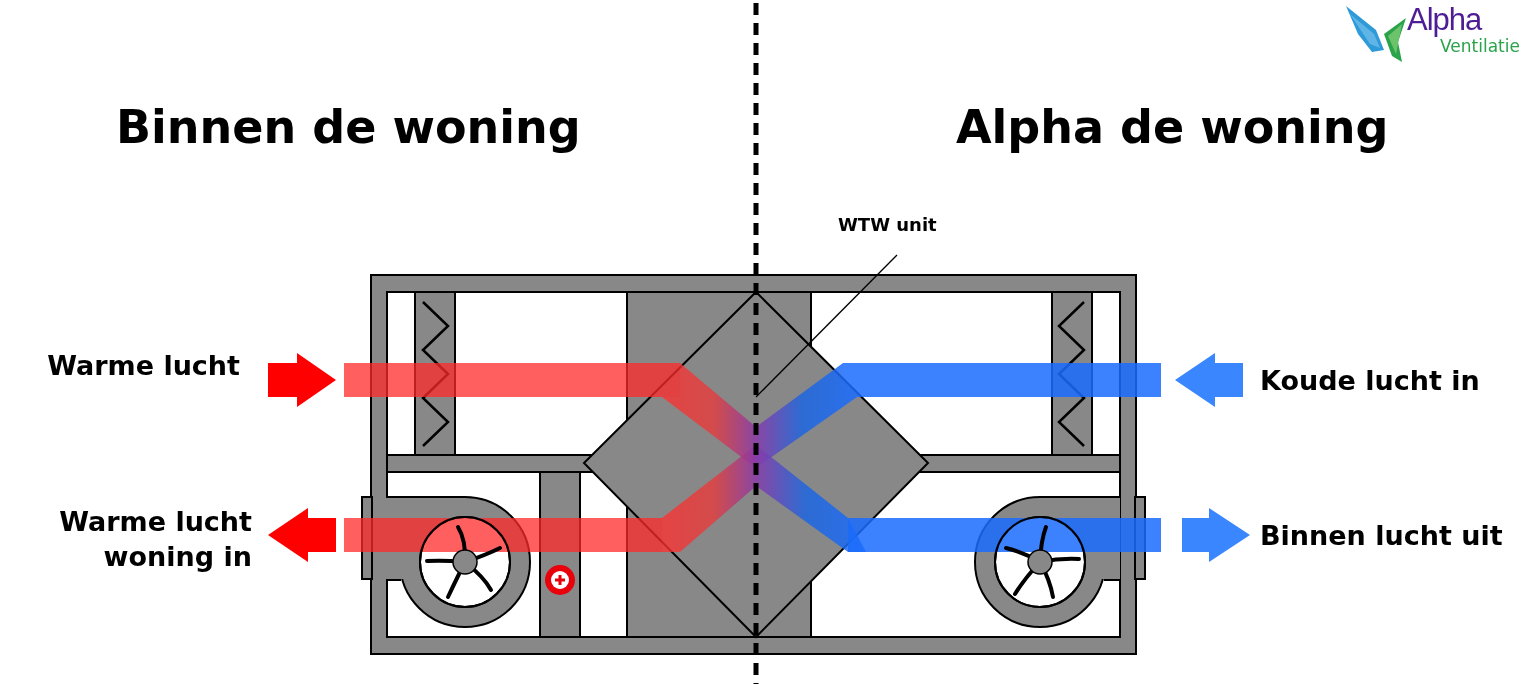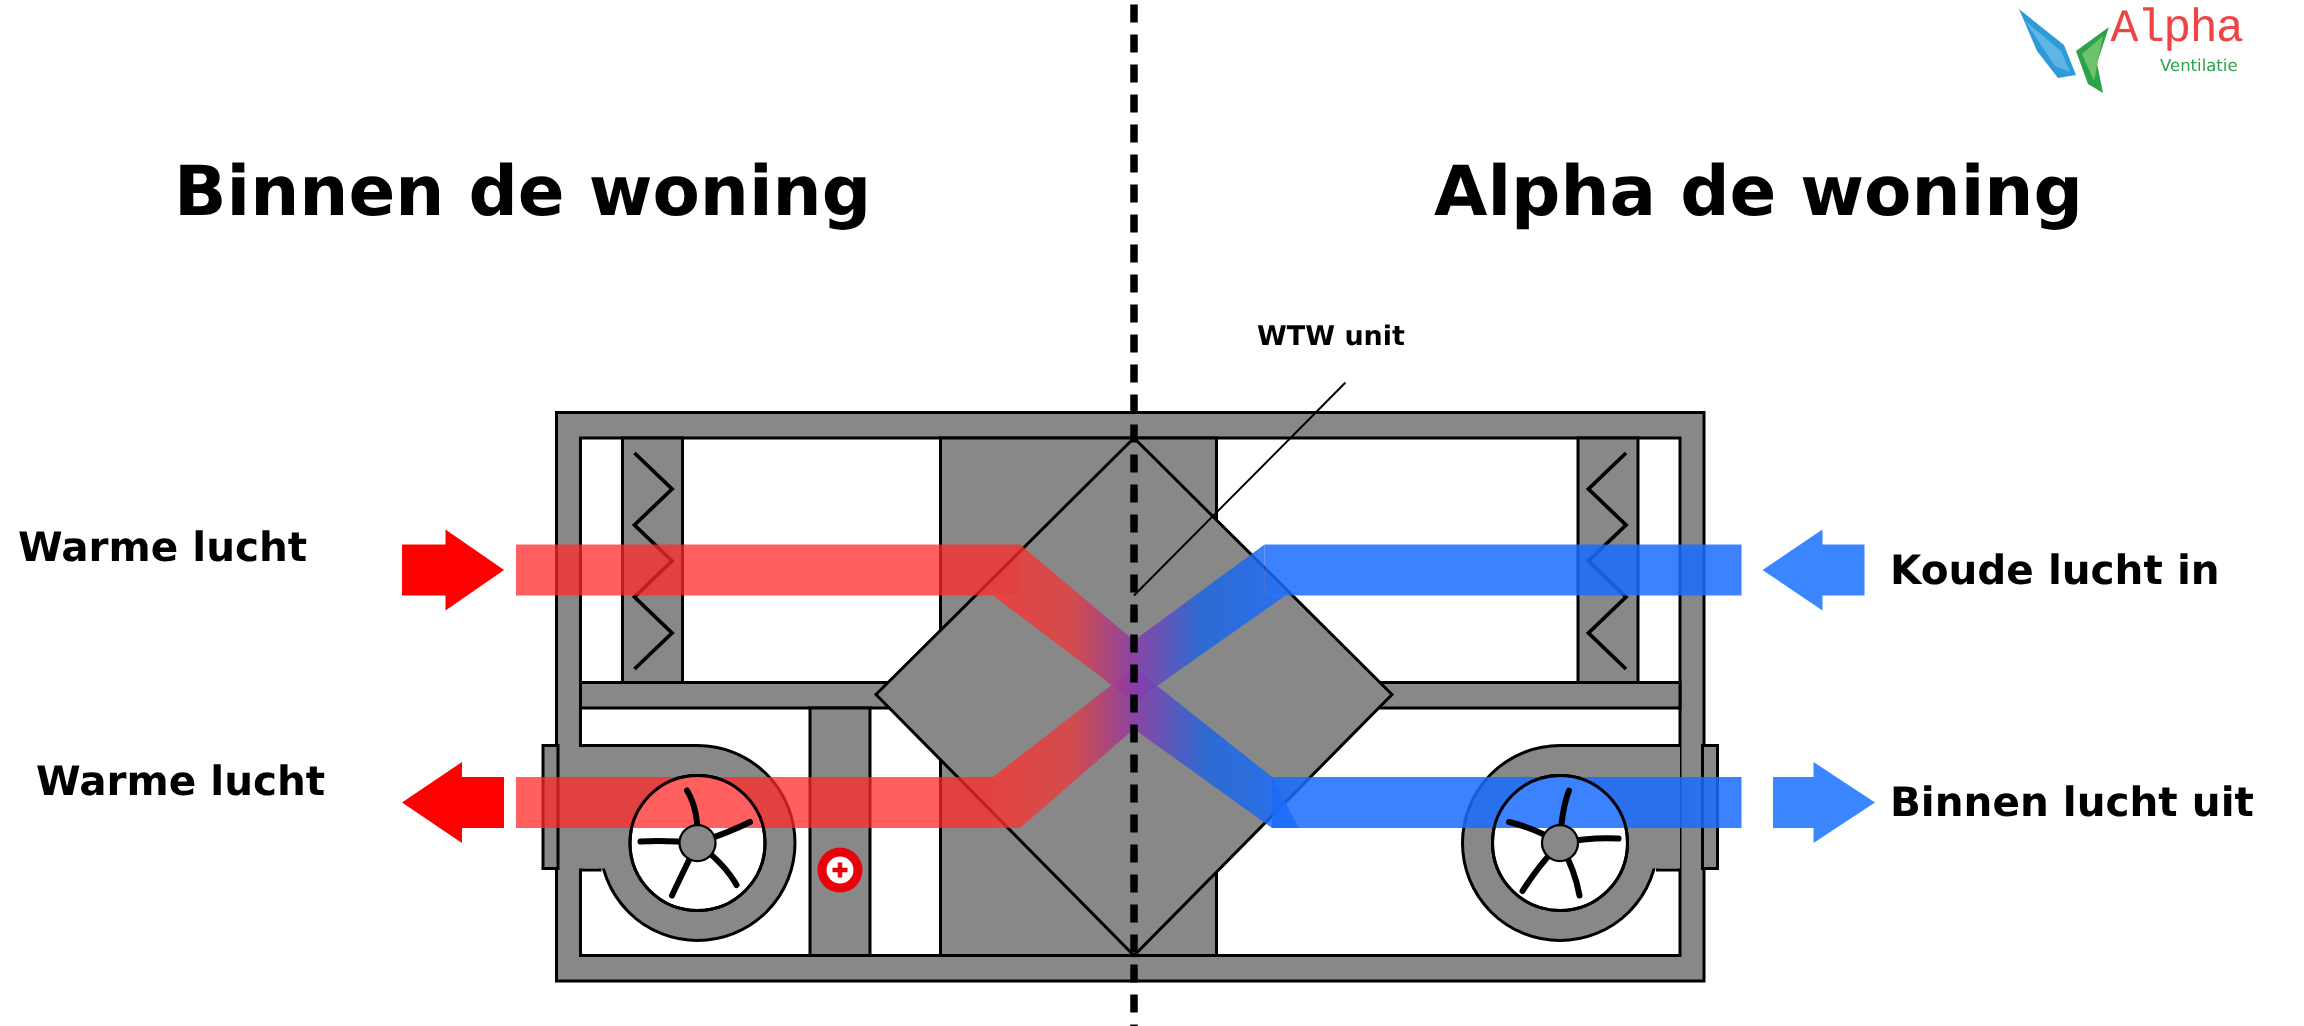--- a/index.html
+++ b/index.html
@@ -1,24 +1,24 @@
 <!DOCTYPE html>
 <html><head>
   <meta charset="utf-8">
   <style>
     html, body { margin: 0; padding: 0; background: #ffffff; }
     body { width: 1536px; height: 684px; position: relative; overflow: hidden; font-family: "DejaVu Sans", sans-serif; }
     .heading { position: absolute; top: 104px; font-family: "DejaVu Sans", sans-serif; font-weight: bold; font-size: 46px; color: #000; white-space: nowrap; line-height: 1; }
     .label { position: absolute; font-family: "DejaVu Sans", sans-serif; font-weight: bold; font-size: 27px; color: #000; line-height: 35px; white-space: nowrap; }
-    .label.center { text-align: left; }
+    .label.center { text-align: right; }
     .unit-label { position: absolute; left: 838px; top: 216px; font-family: "DejaVu Sans", sans-serif; font-weight: bold; font-size: 18px; color: #000; white-space: nowrap; line-height: 1; }
     svg.diagram { position: absolute; left: 0; top: 0; }
     .logo { position: absolute; left: 1344px; top: 2px; width: 190px; height: 62px; }
-    .logo-text-main { position: absolute; left: 63px; top: 2px; font-family: Liberation Mono, monospace; font-size: 31px; color: #ef4444; letter-spacing: -1px; line-height: 1; }
-    .logo-text-sub { position: absolute; left: 96px; top: 36px; font-family: "DejaVu Sans", sans-serif; font-size: 11px; color: #2aa34a; line-height: 1; }
+    .logo-text-main { position: absolute; left: 63px; top: 2px; font-family: Liberation Sans, sans-serif; font-size: 31px; color: #4c1d95; letter-spacing: -1px; line-height: 1; }
+    .logo-text-sub { position: absolute; left: 96px; top: 36px; font-family: "DejaVu Sans", sans-serif; font-size: 17px; color: #2aa34a; line-height: 1; }
   </style>
 </head>
 <body>
 
 <svg class="diagram" width="1536" height="684" viewBox="0 0 1536 684" xmlns="http://www.w3.org/2000/svg">
   <defs>
     <linearGradient id="gradRedDown" x1="0" y1="0" x2="1" y2="0">
       <stop offset="0" stop-color="#ff3030" stop-opacity="0.78"></stop>
       <stop offset="0.55" stop-color="#e83a3a" stop-opacity="0.78"></stop>
       <stop offset="1" stop-color="#8a3aa8" stop-opacity="0.85"></stop>
@@ -140,20 +140,21 @@
 <div class="heading" style="left:116px;text-align:center;">Binnen de woning</div>
 <div class="heading" style="left:956px;">Alpha de woning</div>
 
 <div class="unit-label">WTW unit</div>
 
 <div class="label center" style="left:12px; top:348px; width:228px;">
   <div>Warme lucht</div>
 </div>
 <div class="label center" style="left:24px; top:504px; width:228px;">
   <div>Warme lucht</div>
+  <div>woning in</div>
 </div>
 <div class="label" style="left:1260px; top:363px;">Koude lucht in</div>
 <div class="label" style="left:1260px; top:518px;">Binnen lucht uit</div>
 
 <div class="logo">
   <span class="logo-text-main">Alpha</span>
   <span class="logo-text-sub">Ventilatie</span>
 </div>
 
 </body></html>

